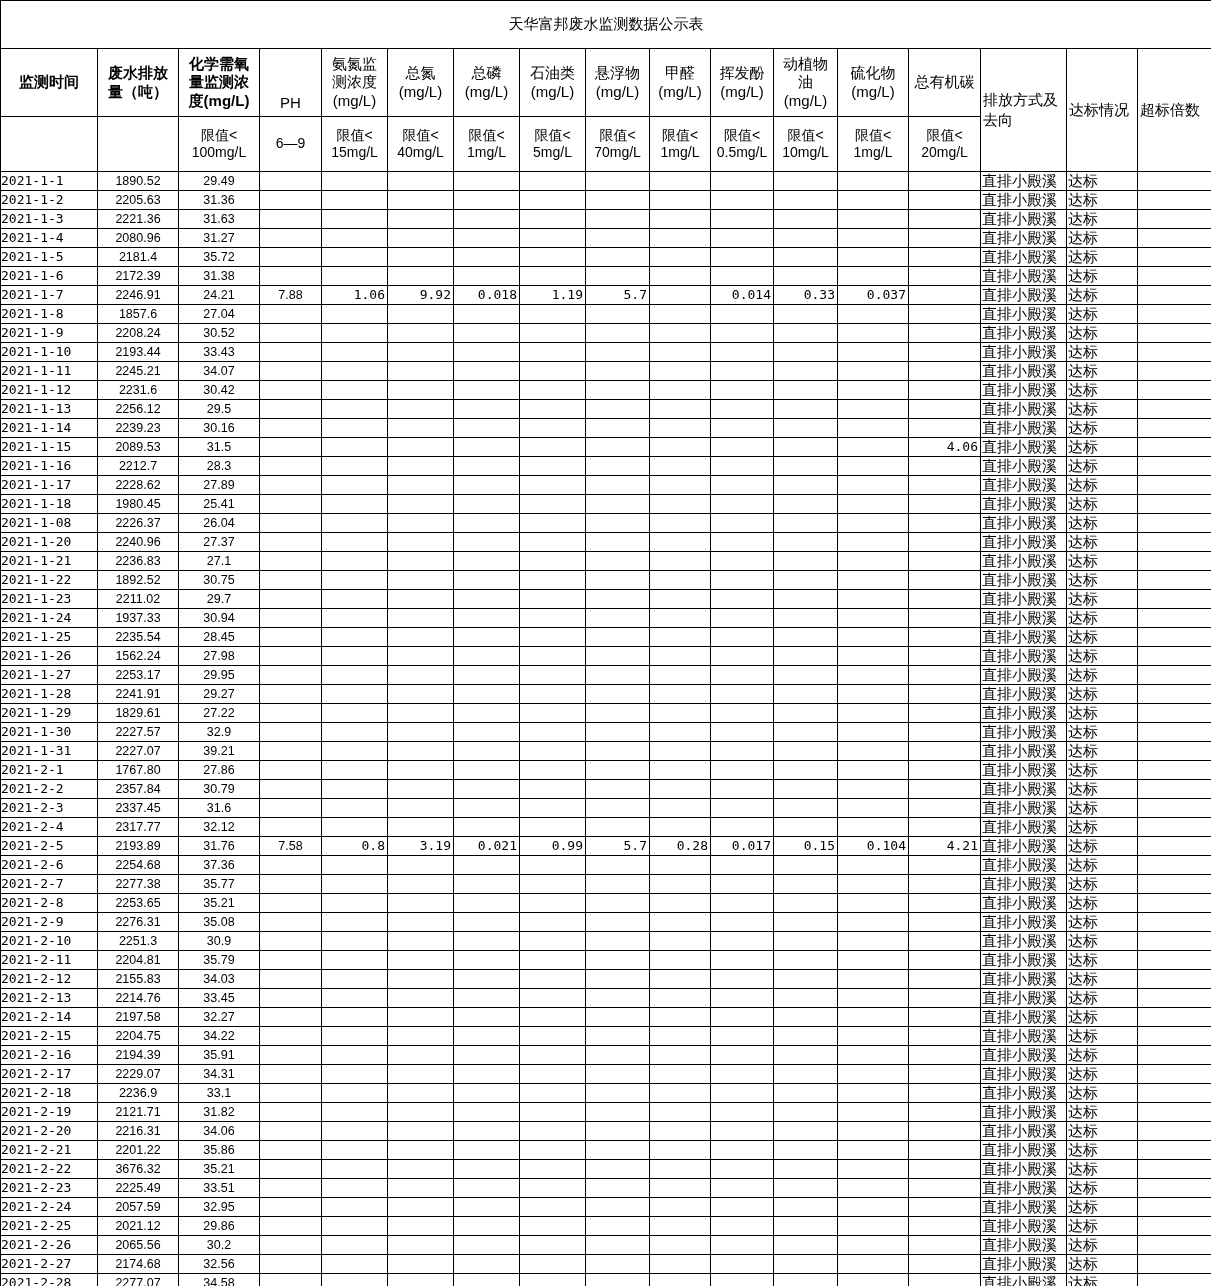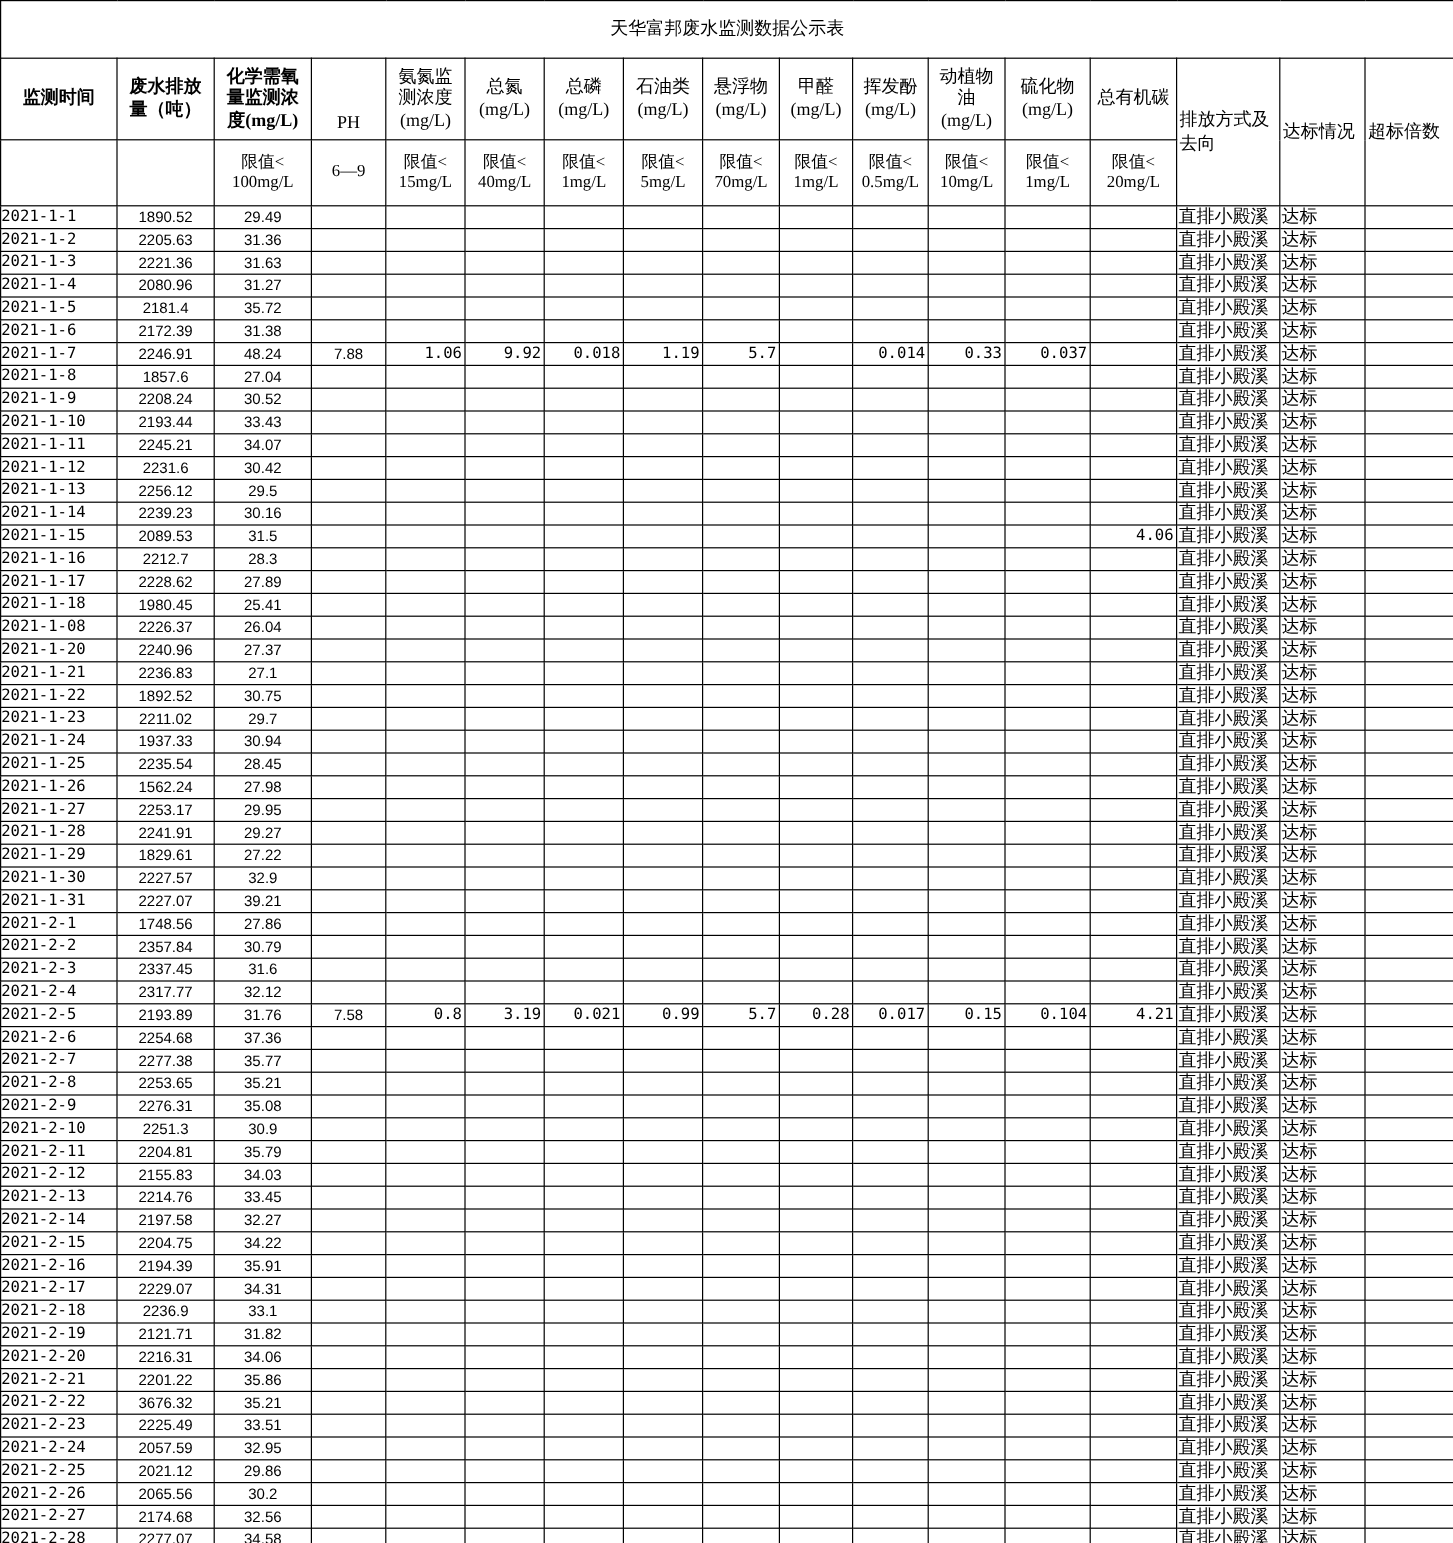--- a/index.html
+++ b/index.html
@@ -24,21 +24,21 @@
     padding-bottom: 1px;
     font-family: "DejaVu Sans Mono", "Liberation Sans", sans-serif;
   }
   .sheet th {
     font-weight: normal;
     font-size: 15px;
     text-align: center;
     vertical-align: middle;
     white-space: pre-line;
     line-height: 1.22;
-    font-family: Liberation Serif, serif;
+    font-family: Liberation Sans, sans-serif;
   }
   tr.head1 th { height: 63px; }
   tr.head2 th { height: 54px; font-size: 14px; }
   th.bold { font-weight: bold; }
   th.ph-head { vertical-align: bottom; padding-bottom: 4px; }
   th.span2 { text-align: left; vertical-align: middle; padding-left: 2px; line-height: 1.35; }
   tbody tr { height: 18.97px; }
   tbody td { line-height: 18px; font-size: 13px; }
   td.date  { text-align: left; font-family: "DejaVu Sans Mono", "Liberation Mono", monospace; font-size: 13px; }
   td.numc  { text-align: center; font-family: "Liberation Sans", sans-serif; font-size: 12.5px; }
@@ -246,21 +246,21 @@
         <td class="numr"></td>
         <td class="numr"></td>
         <td class="numr"></td>
         <td class="cjk">直排小殿溪</td>
         <td class="cjk">达标</td>
         <td class="blank"></td>
       </tr>
       <tr>
         <td class="date">2021-1-7</td>
         <td class="numc">2246.91</td>
-        <td class="numc">48.24</td>
+        <td class="numc">24.21</td>
         <td class="numc">7.88</td>
         <td class="numr">1.06</td>
         <td class="numr">9.92</td>
         <td class="numr">0.018</td>
         <td class="numr">1.19</td>
         <td class="numr">5.7</td>
         <td class="numr"></td>
         <td class="numr">0.014</td>
         <td class="numr">0.33</td>
         <td class="numr">0.037</td>
@@ -720,21 +720,21 @@
         <td class="numr"></td>
         <td class="numr"></td>
         <td class="numr"></td>
         <td class="numr"></td>
         <td class="cjk">直排小殿溪</td>
         <td class="cjk">达标</td>
         <td class="blank"></td>
       </tr>
       <tr>
         <td class="date">2021-2-1</td>
-        <td class="numc">1748.56</td>
+        <td class="numc">1767.80</td>
         <td class="numc">27.86</td>
         <td class="numc"></td>
         <td class="numr"></td>
         <td class="numr"></td>
         <td class="numr"></td>
         <td class="numr"></td>
         <td class="numr"></td>
         <td class="numr"></td>
         <td class="numr"></td>
         <td class="numr"></td>

